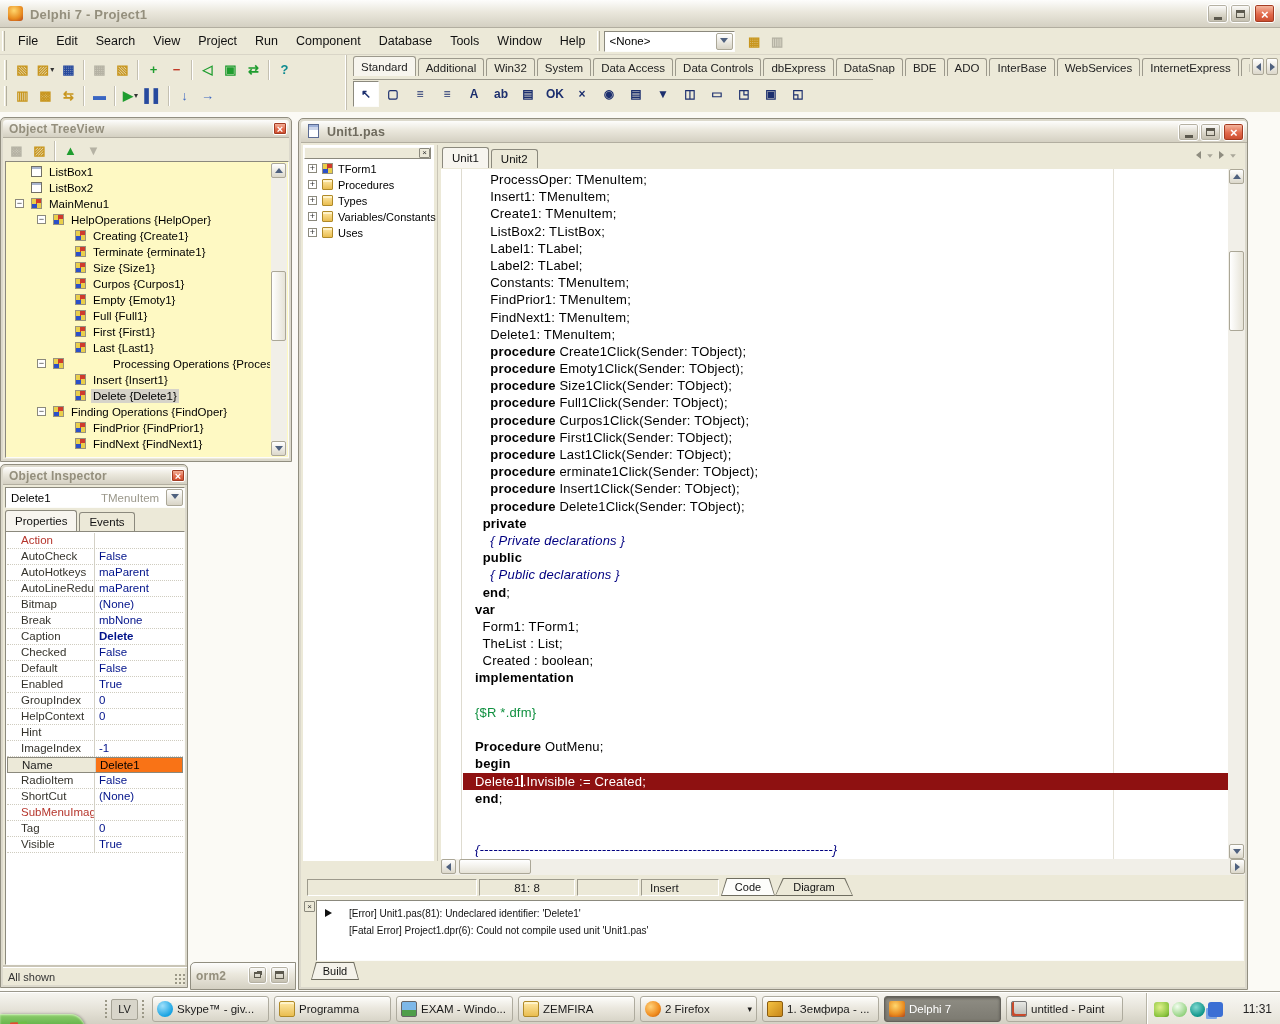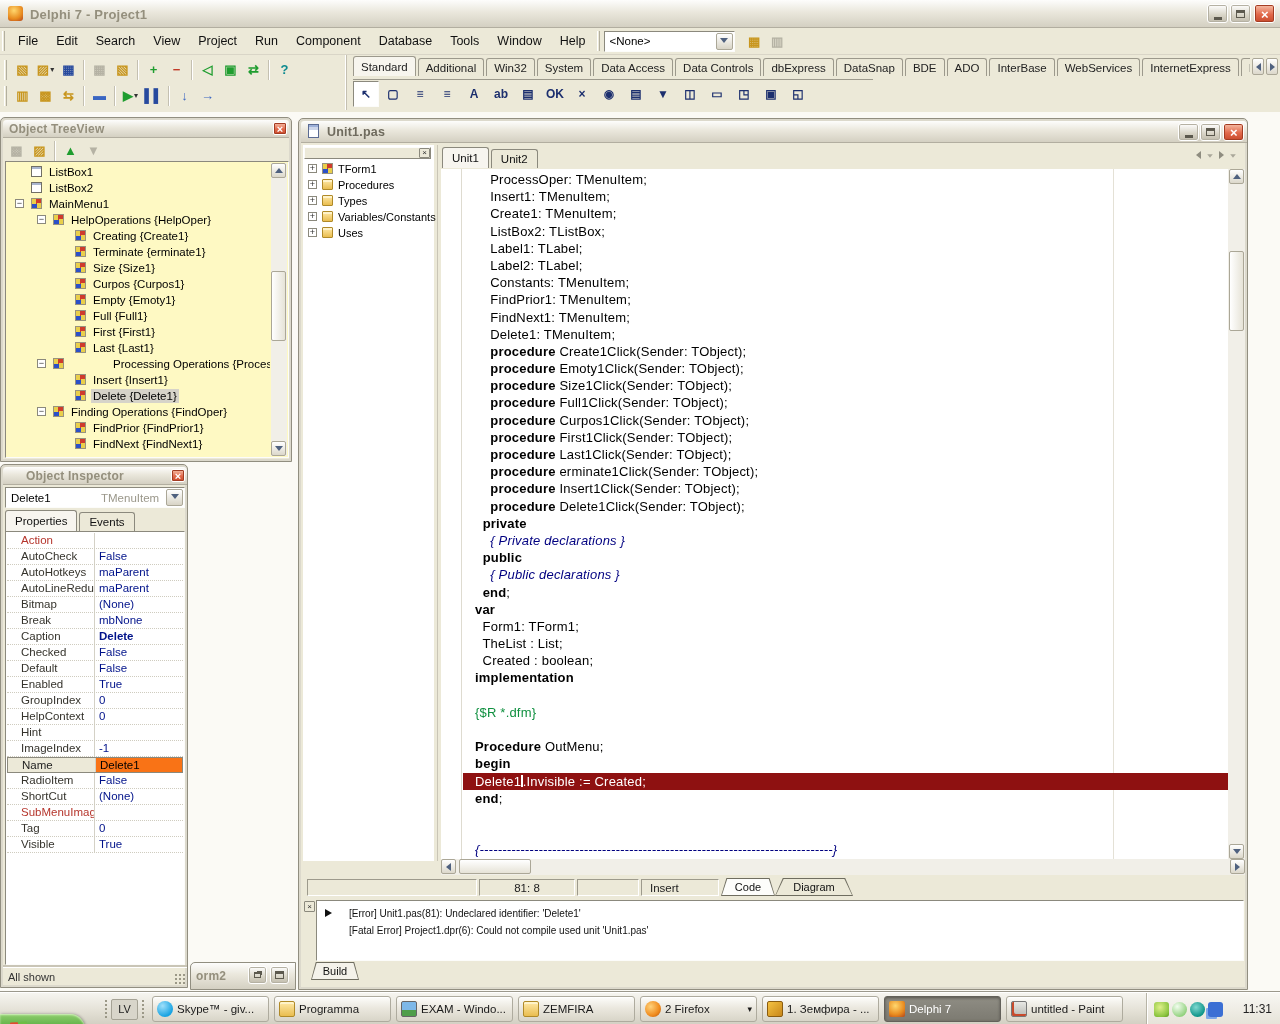--- a/index.html
+++ b/index.html
@@ -428,21 +428,21 @@
       <div class="sthumb" style="left:0;width:15px;top:108px;height:70px;"></div>
       <div class="sbtn" style="left:0;bottom:0;">
           <i class="arr dn"></i>
         </div>
     </div>
   </div>
 </div>
 
 <div class="abs wframe" style="left:0;top:464px;width:188px;height:524px;border-radius:5px 5px 0 0;">
   <div class="abs tbg" style="left:2px;top:2px;width:184px;height:18px;border-radius:4px 4px 0 0;border-bottom:1px solid #b2aea0;">
-    <div class="ttl" style="position:absolute;left:23px;top:2px;">Object Inspector</div>
+    <div class="ttl" style="position:absolute;left:6px;top:2px;">Object Inspector</div>
     <div class="wbtn close xsm" style="right:2px;top:2px;">
         <i class="g-x" style="transform:scale(.85);"></i>
       </div>
   </div>
   <div class="combo sunk abs" style="left:4px;top:22px;width:180px;height:21px;padding-left:5px;">
     <span>Delete1</span>
     <span style="position:absolute;left:95px;color:#9a978a;">TMenuItem</span>
     <div class="combo-btn">
         <i class="arr dn" style="margin-bottom:-2px;"></i>
       </div>

